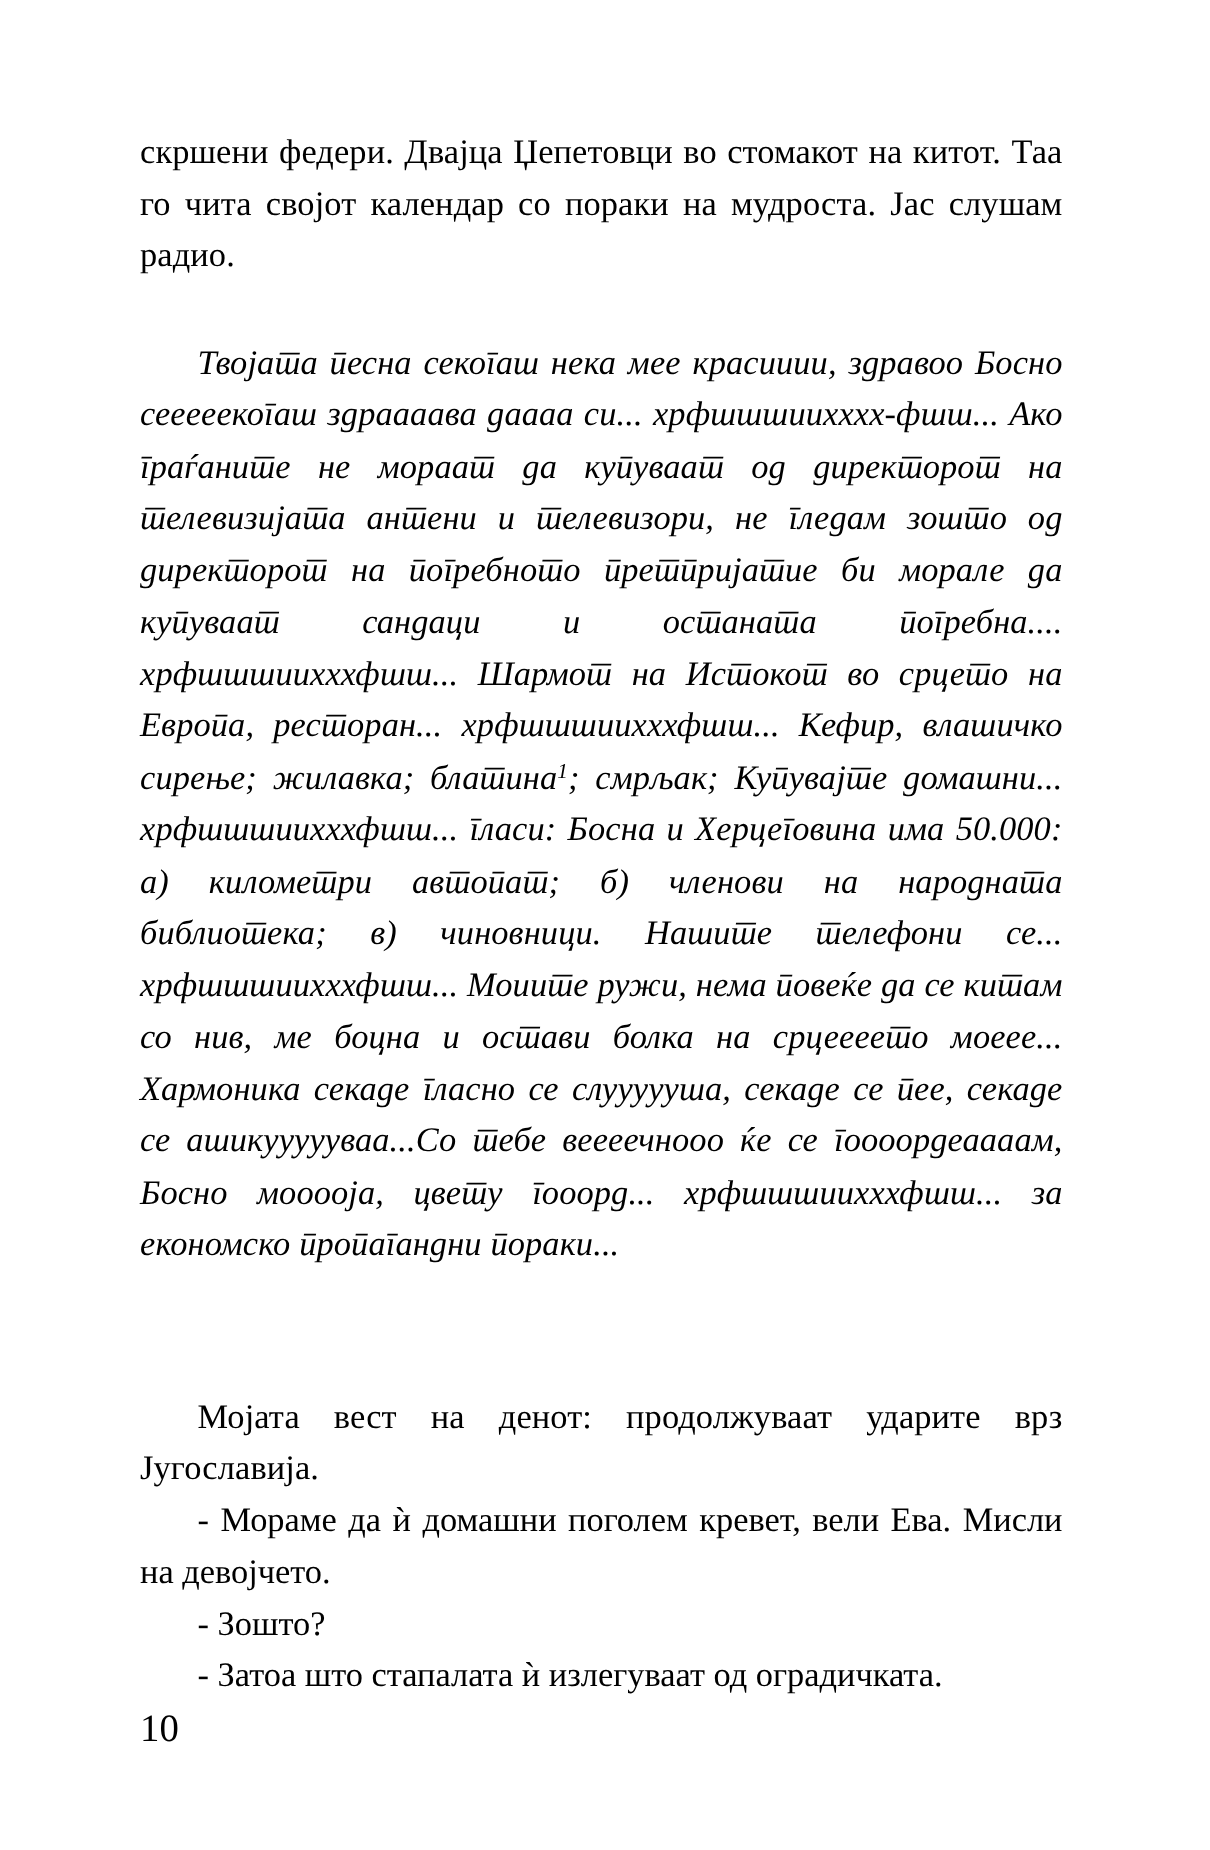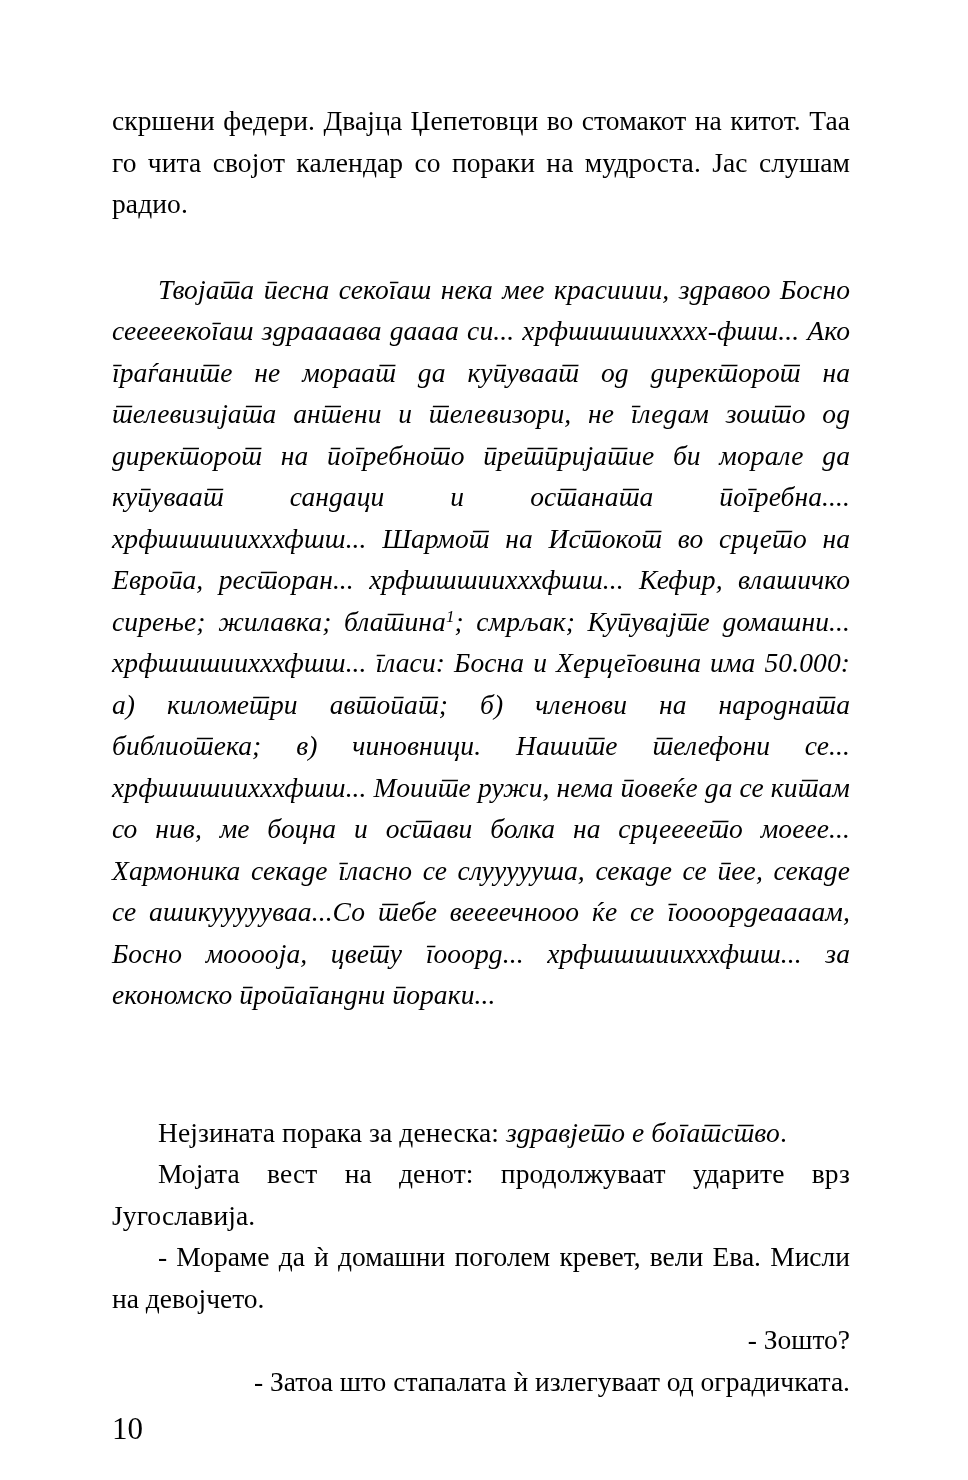--- a/index.html
+++ b/index.html
@@ -76,21 +76,21 @@
 
   
   .dialogue {
     margin: 0;
     text-align: justify;
     font-size: 27.5px;
     line-height: 41.5px;
     text-indent: 46px;
   }
   .dialogue.last-short {
-    text-align: right;
+    text-align: left;
   }
 
   
   .footnote-block {
     position: absolute;
     left: 112px;
     top: 1306px;
     width: 738px;
   }
 
@@ -114,39 +114,37 @@
     line-height: 0;
   }
 
   .page-number {
     position: absolute;
     left: 112px;
     top: 1364px;
     font-size: 31px;
     line-height: 38px;
     font-style: normal;
-    margin-top: 46px;
   }
 </style>
 </head>
 <body>
 
 <div class="page">
 
   <div class="text-column">
 
     <p class="para roman">скршени федери. Двајца Џепетовци во стомакот на китот. Таа го чита својот календар со пораки на мудроста. Јас слушам радио.</p>
 
     <div class="gap-small"></div>
 
     <p class="para italic indent"><span>Твојата песна секогаш нека мее красииии, здравоо Босно сееееекогаш здраааава дааaa си... хрфшшшиихххх-фшш... Ако граѓаните не мораат да купуваат од директорот на телевизијата антени и телевизори, не гледам зошто од директорот на погребното претпријатие би морале да купуваат сандаци и останата погребна.... хрфшшшиихххфшш... Шармот на Истокот во срцето на Европа, ресторан... хрфшшшиихххфшш... Кефир, влашичко сирење; жилавка; блатина</span><sup class="fn-ref">1</sup><span>; смрљак; Купувајте домашни... хрфшшшиихххфшш... гласи: Босна и Херцеговина има 50.000: а) километри автопат; б) членови на народната библиотека; в) чиновници. Нашите телефони се... хрфшшшиихххфшш... Моиите ружи, нема повеќе да се китам со нив, ме боцна и остави болка на срцеееето моеее... Хармоника секаде гласно се слуууууша, секаде се пее, секаде се ашикуууууваа...Со тебе вееeечнооо ќе се гооoордеаааам, Босно мооооја, цвету гооорд... хрфшшшиихххфшш... за економско пропагандни пораки...</span></p>
 
     <div class="gap-large"></div>
 
-    <p class="para roman indent"><span>Нејзината порака за денеска: </span><span class="it">здравјето е богатство</span><span>.</span></p>
 
     <p class="para roman indent">Мојата вест на денот: продолжуваат ударите врз Југославија.</p>
 
 
     <p class="dialogue">- Мораме да ѝ домашни поголем кревет, вели Ева. Мисли на девојчето.</p>
 
     <p class="dialogue last-short">- Зошто?</p>
 
     <p class="dialogue last-short">- Затоа што стапалата ѝ излегуваат од оградичката.</p>
 

